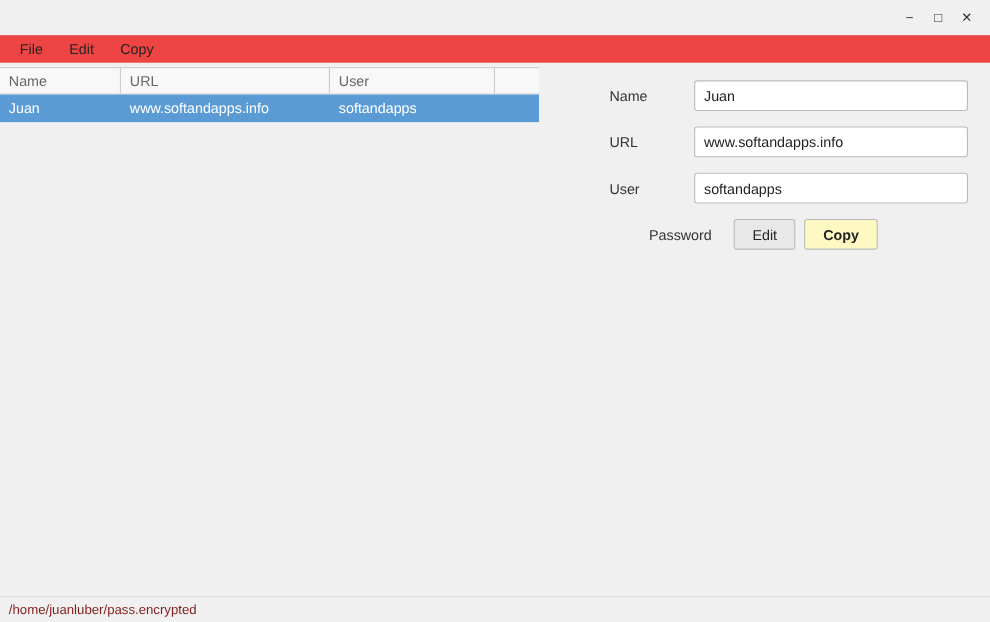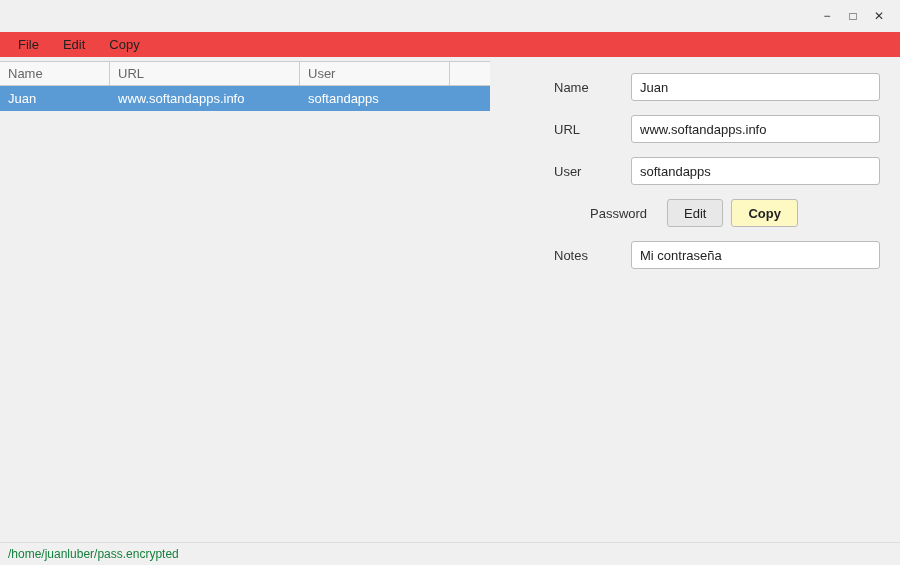--- a/index.html
+++ b/index.html
@@ -165,21 +165,21 @@
     .btn-copy {
       background: #fef9c3;
       color: #222;
       font-weight: bold;
     }
 
     
     .status-bar {
       padding: 4px 8px;
       font-size: 12px;
-      color: #15803d;
+      color: #7f1d1d;
       border-top: 1px solid #ddd;
       background: #f0f0f0;
       flex-shrink: 0;
     }
   </style>
 </head>
 <body>
 
 <div class="title-bar">
   <button class="title-bar-btn">−</button>
@@ -227,23 +227,19 @@
     </div>
 
     <div class="password-row">
       <span class="form-label">Password</span>
       <div class="password-buttons">
         <button class="btn">Edit</button>
         <button class="btn btn-copy">Copy</button>
       </div>
     </div>
 
-    <div class="form-row">
-      <span class="form-label">Notes</span>
-      <input class="form-input" type="text" value="Mi contraseña" style="">
-    </div>
 
   </div>
 </div>
 
 <div class="status-bar">
   <span>/home/juanluber/pass.encrypted</span>
 </div>
 
 </body></html>

